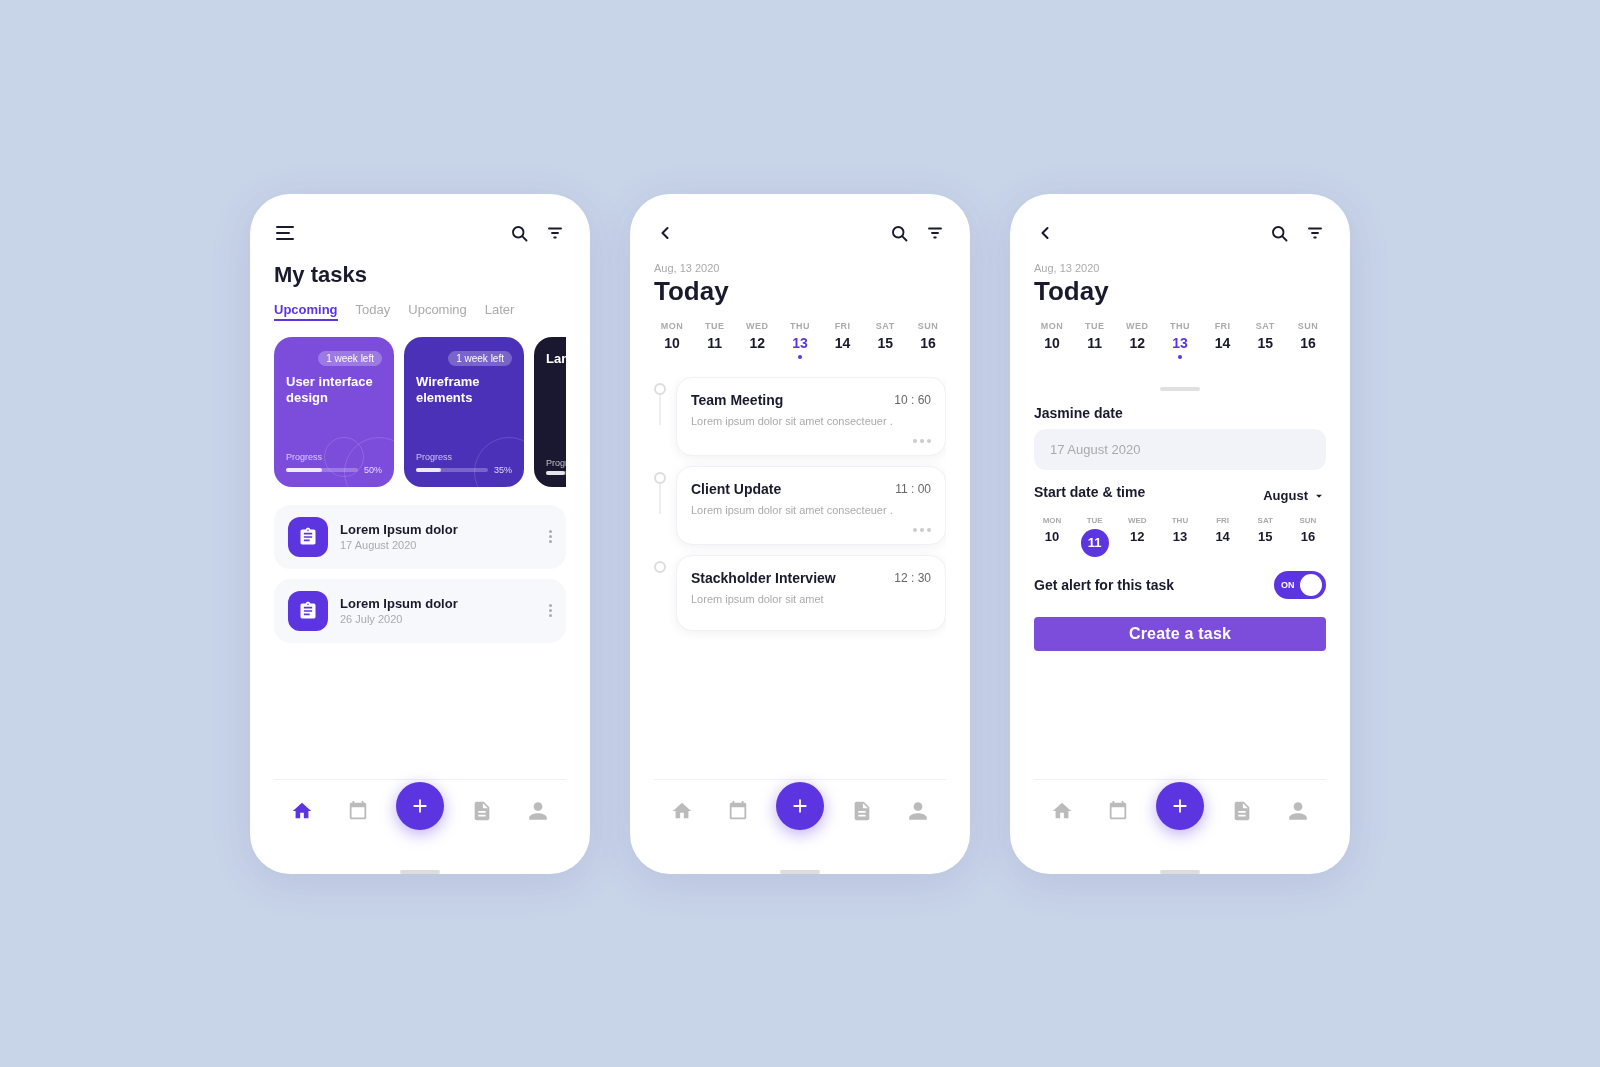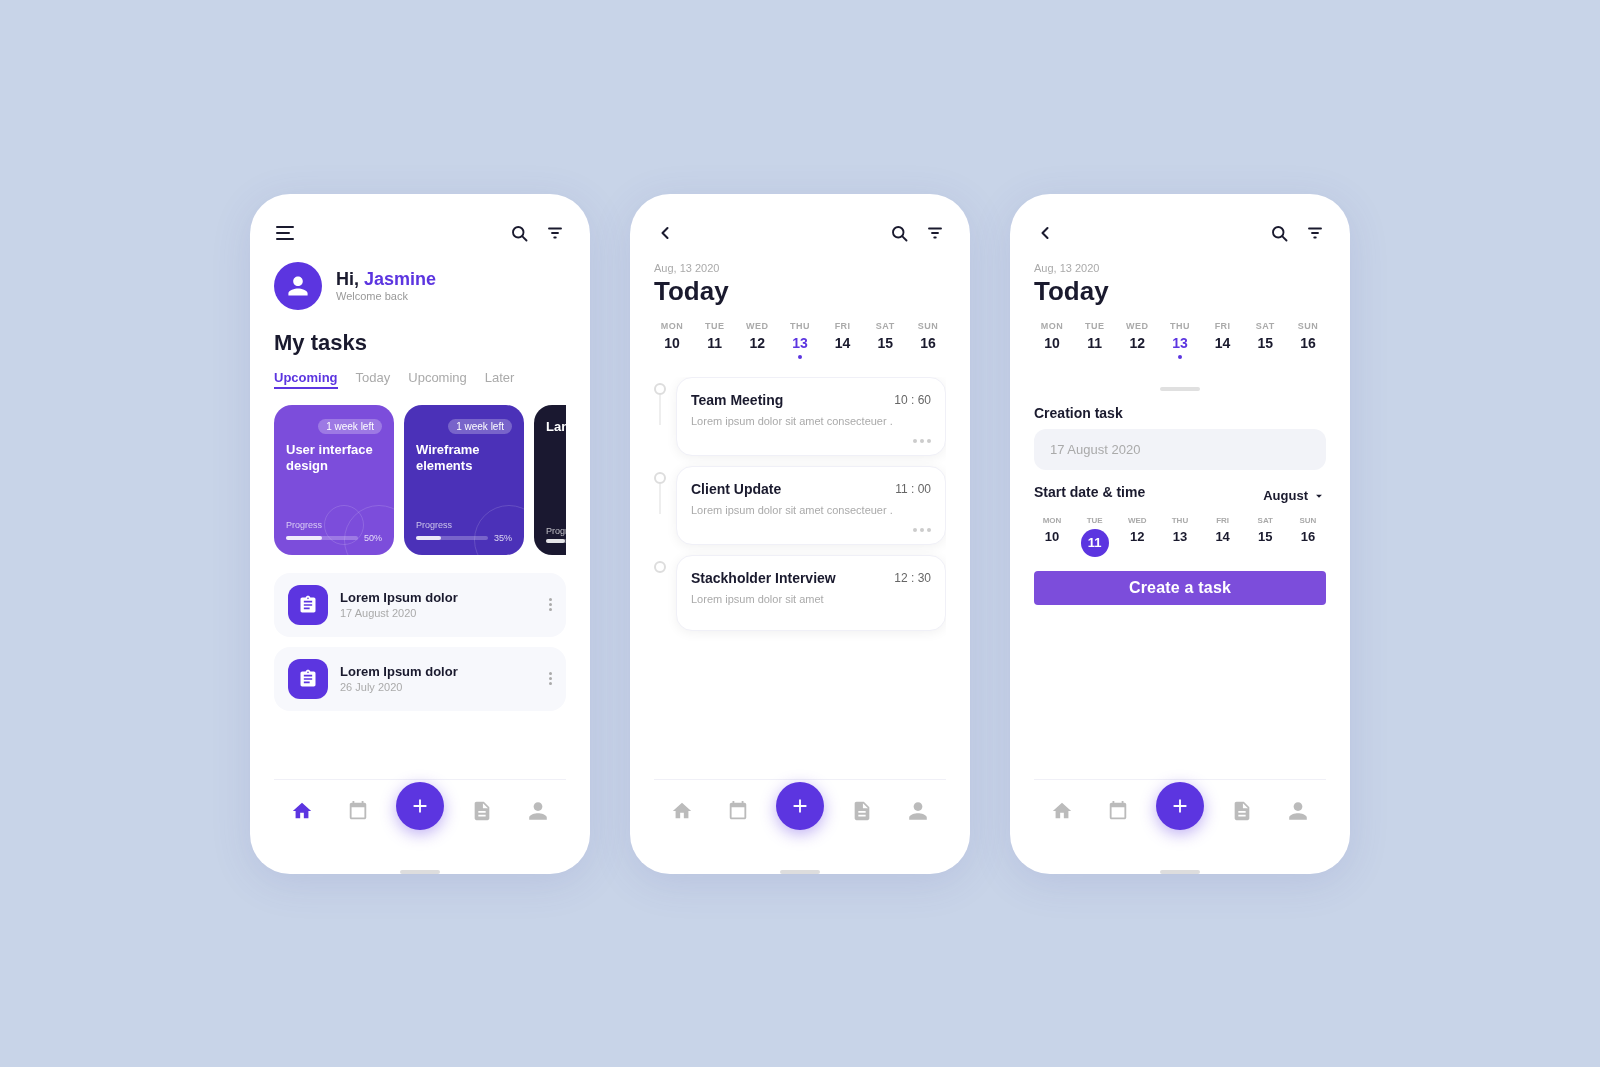--- a/index.html
+++ b/index.html
@@ -591,31 +591,20 @@
         <div class="icon-btn">
           <svg width="18" height="18" viewBox="0 0 24 24" fill="none" stroke="#1a1a2e" stroke-width="2.5" stroke-linecap="round">
             <line x1="4" y1="6" x2="20" y2="6"></line>
               <line x1="8" y1="12" x2="16" y2="12"></line>
               <line x1="11" y1="18" x2="13" y2="18"></line>
           </svg>
         </div>
       </div>
     </div>
 
-    <div class="profile-row">
-      <div class="avatar">
-        <svg width="24" height="24" viewBox="0 0 24 24">
-            <path d="M12 12c2.7 0 4.8-2.1 4.8-4.8S14.7 2.4 12 2.4 7.2 4.5 7.2 7.2 9.3 12 12 12zm0 2.4c-3.2 0-9.6 1.6-9.6 4.8v2.4h19.2v-2.4c0-3.2-6.4-4.8-9.6-4.8z"></path>
-          </svg>
-      </div>
-      <div class="profile-text">
-        <div class="hi">Hi, <span>Jasmine</span></div>
-        <div class="welcome">Welcome back</div>
-      </div>
-    </div>
 
     <div class="my-tasks-title">My tasks</div>
 
     <div class="tabs-row">
       <div class="tab active">Upcoming</div>
       <div class="tab">Today</div>
       <div class="tab">Upcoming</div>
       <div class="tab">Later</div>
     </div>
 
@@ -936,21 +925,21 @@
       </div>
     </div>
 
     <div class="phone3-scroll">
       <div class="bottom-sheet-handle"></div>
 
       
 
       
       <div class="form-section">
-        <div class="form-label">Creation task</div>
+        <div class="form-label">Jasmine date</div>
         <div class="form-input">17 August 2020</div>
       </div>
 
       
       <div class="form-section">
         <div class="start-date-header">
           <div class="form-label">Start date &amp; time</div>
           <div class="month-select">
             <span>August</span>
             <svg width="14" height="14" viewBox="0 0 24 24" fill="#1a1a2e">
@@ -985,20 +974,27 @@
             <div class="mini-day-num">15</div>
           </div>
           <div class="mini-day-col">
             <div class="mini-day-name">SUN</div>
             <div class="mini-day-num">16</div>
           </div>
         </div>
       </div>
 
       
+      <div class="alert-row">
+        <div class="alert-label">Get alert for this task</div>
+        <div class="toggle">
+          <span class="toggle-label">ON</span>
+          <div class="toggle-circle"></div>
+        </div>
+      </div>
 
       
       <button class="create-btn">Create a task</button>
     </div>
 
     <div class="bottom-nav" style="margin-top:auto">
       <div class="nav-btn">
         <svg width="22" height="22" viewBox="0 0 24 24" fill="#bbb">
             <path d="M10 20v-6h4v6h5v-8h3L12 3 2 12h3v8z"></path>
           </svg>

